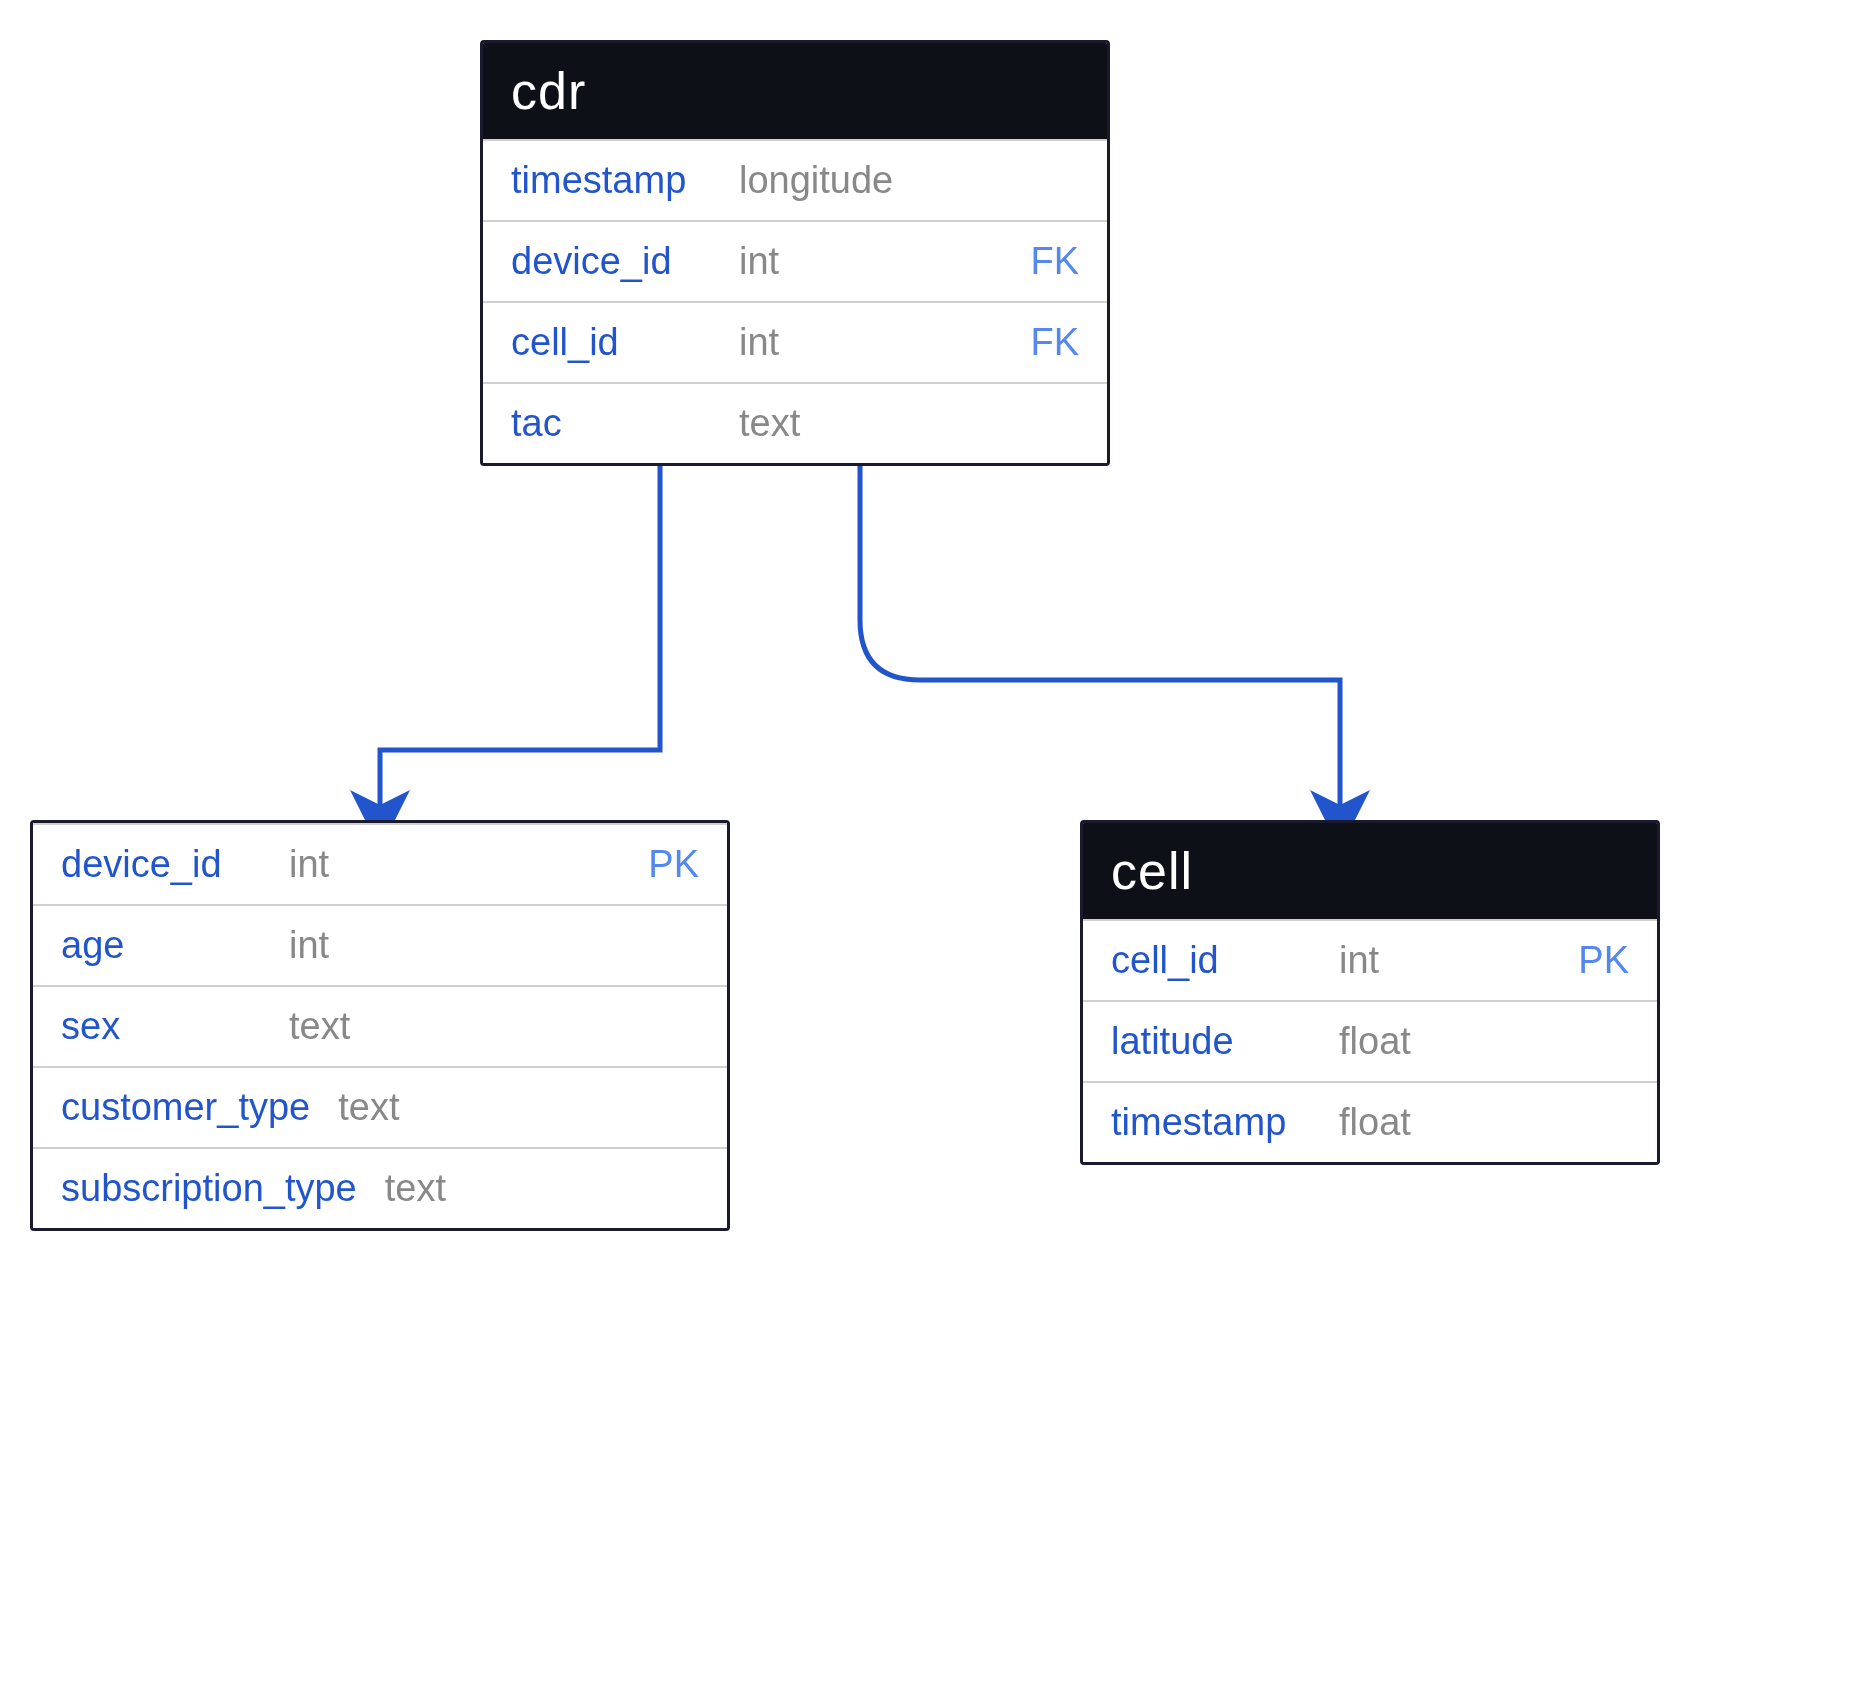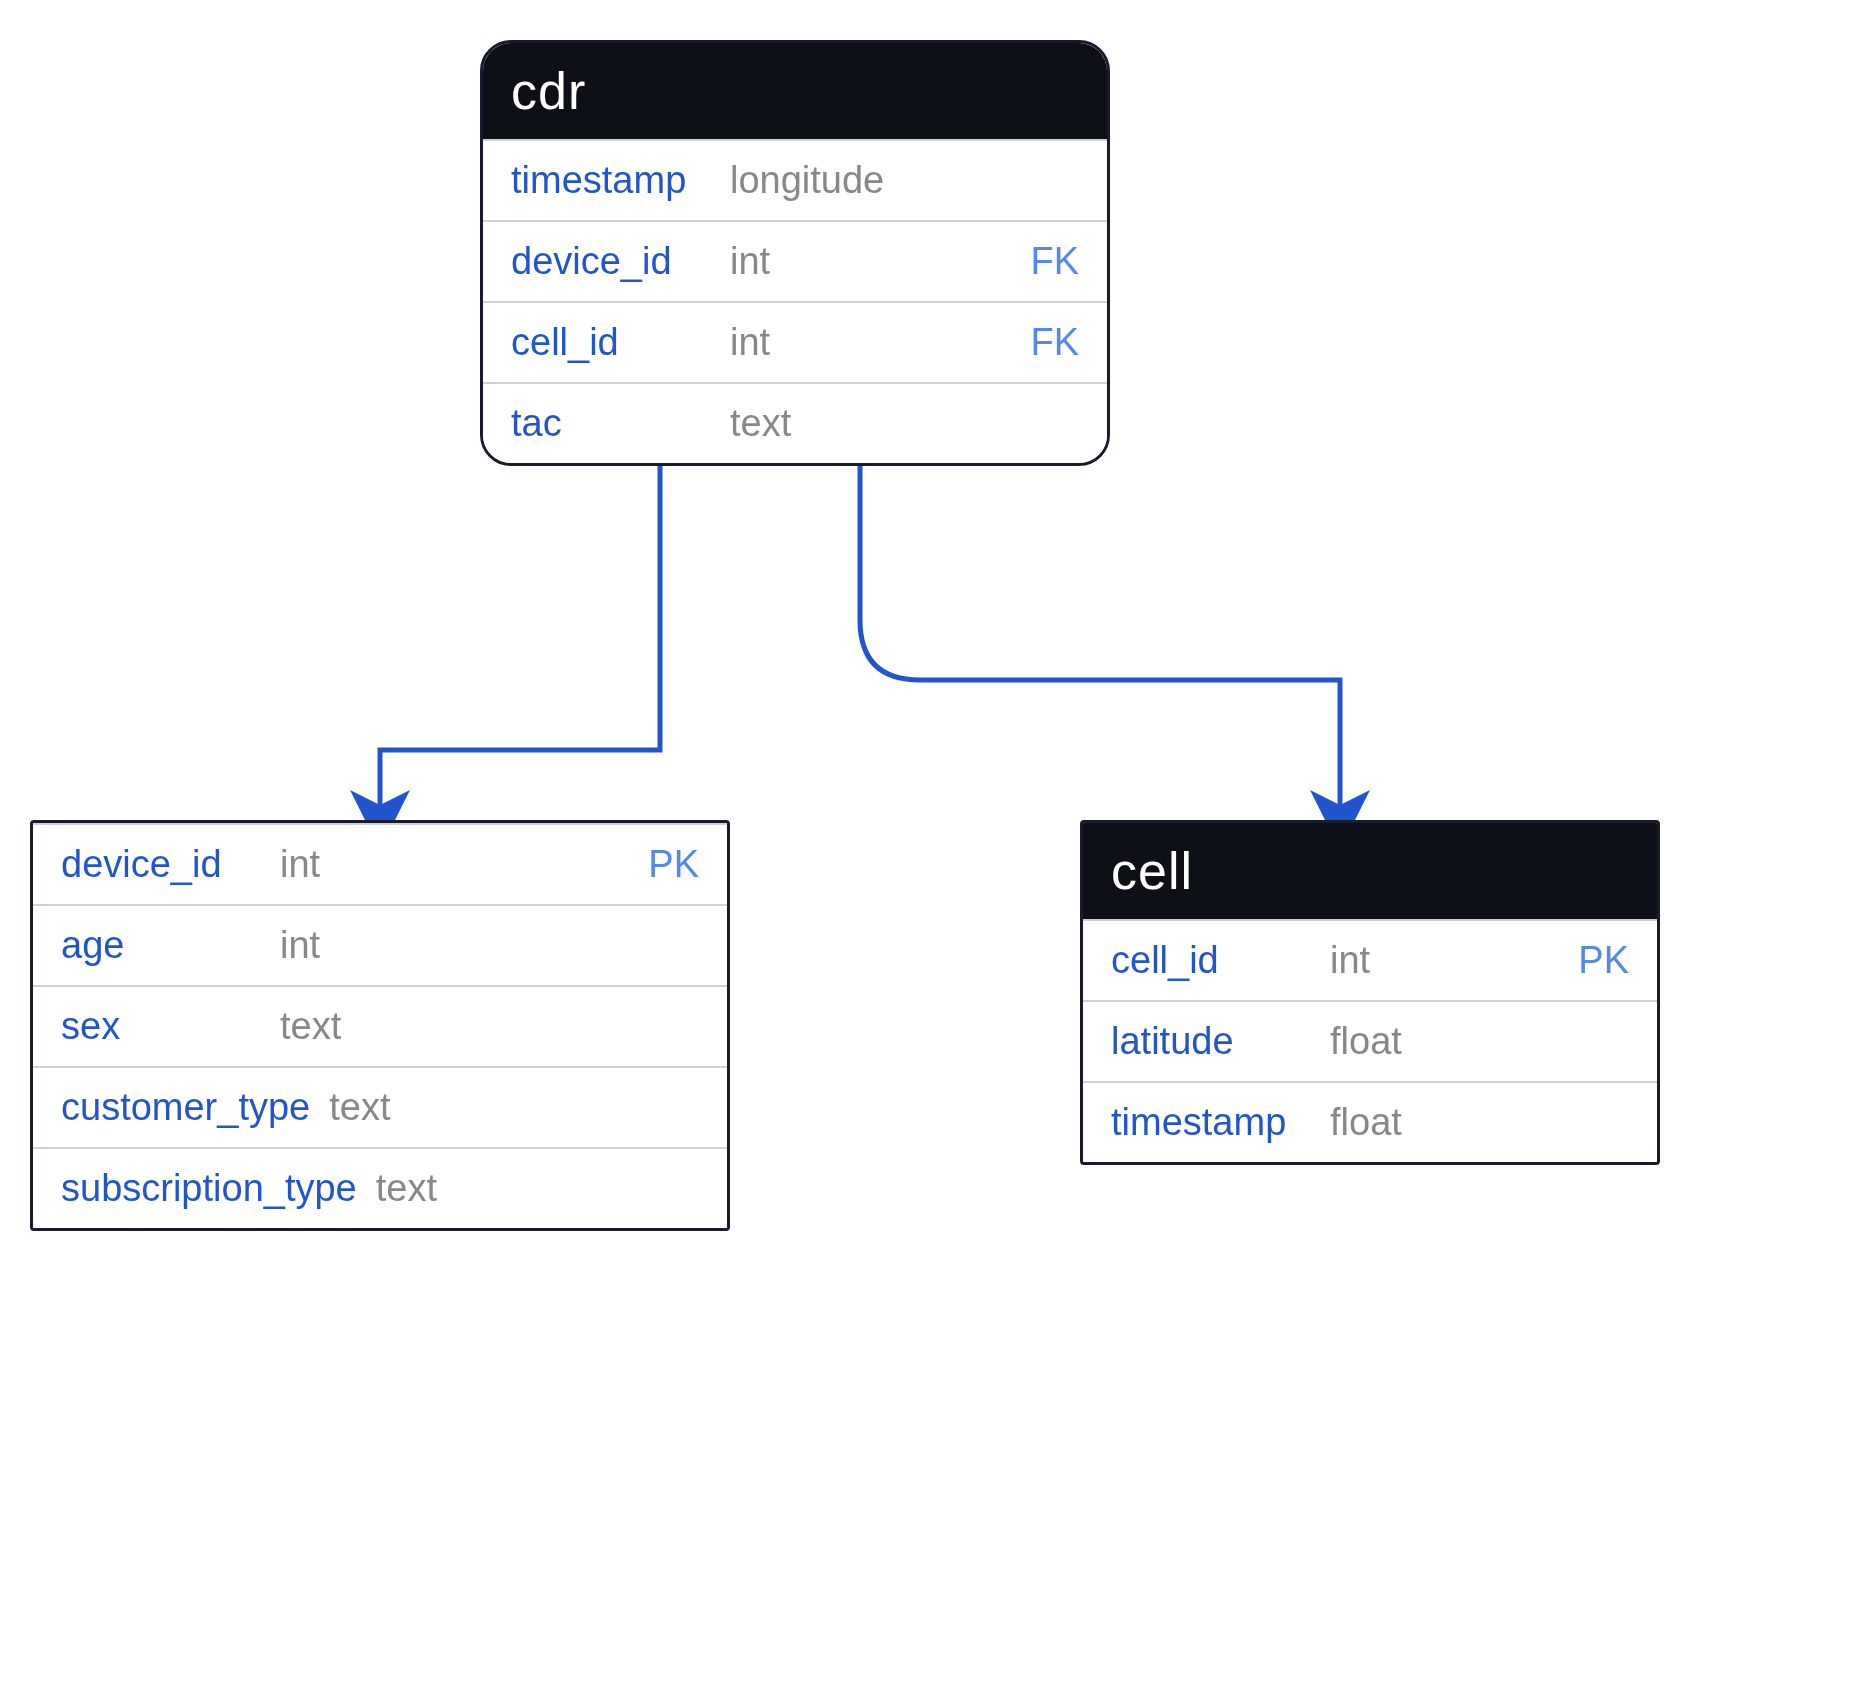--- a/index.html
+++ b/index.html
@@ -47,21 +47,21 @@
       letter-spacing: 1px;
     }
 
     .table-row {
       display: flex;
       align-items: center;
       padding: 18px 28px;
       border-top: 2px solid #d0d0d0;
       background: #ffffff;
       font-size: 38px;
-      gap: 19px;
+      gap: 28px;
     }
 
     .col-name {
       color: #2255cc;
       font-weight: 500;
       min-width: 200px;
     }
 
     .col-type {
       color: #888888;
@@ -74,21 +74,20 @@
       font-weight: 400;
       min-width: 60px;
       text-align: right;
     }
 
     
     #table-cdr {
       left: 480px;
       top: 40px;
       min-width: 630px;
-      border-radius: 31px;
     }
 
     
     #table-device {
       left: 30px;
       top: 820px;
       min-width: 700px;
     }
 
     

